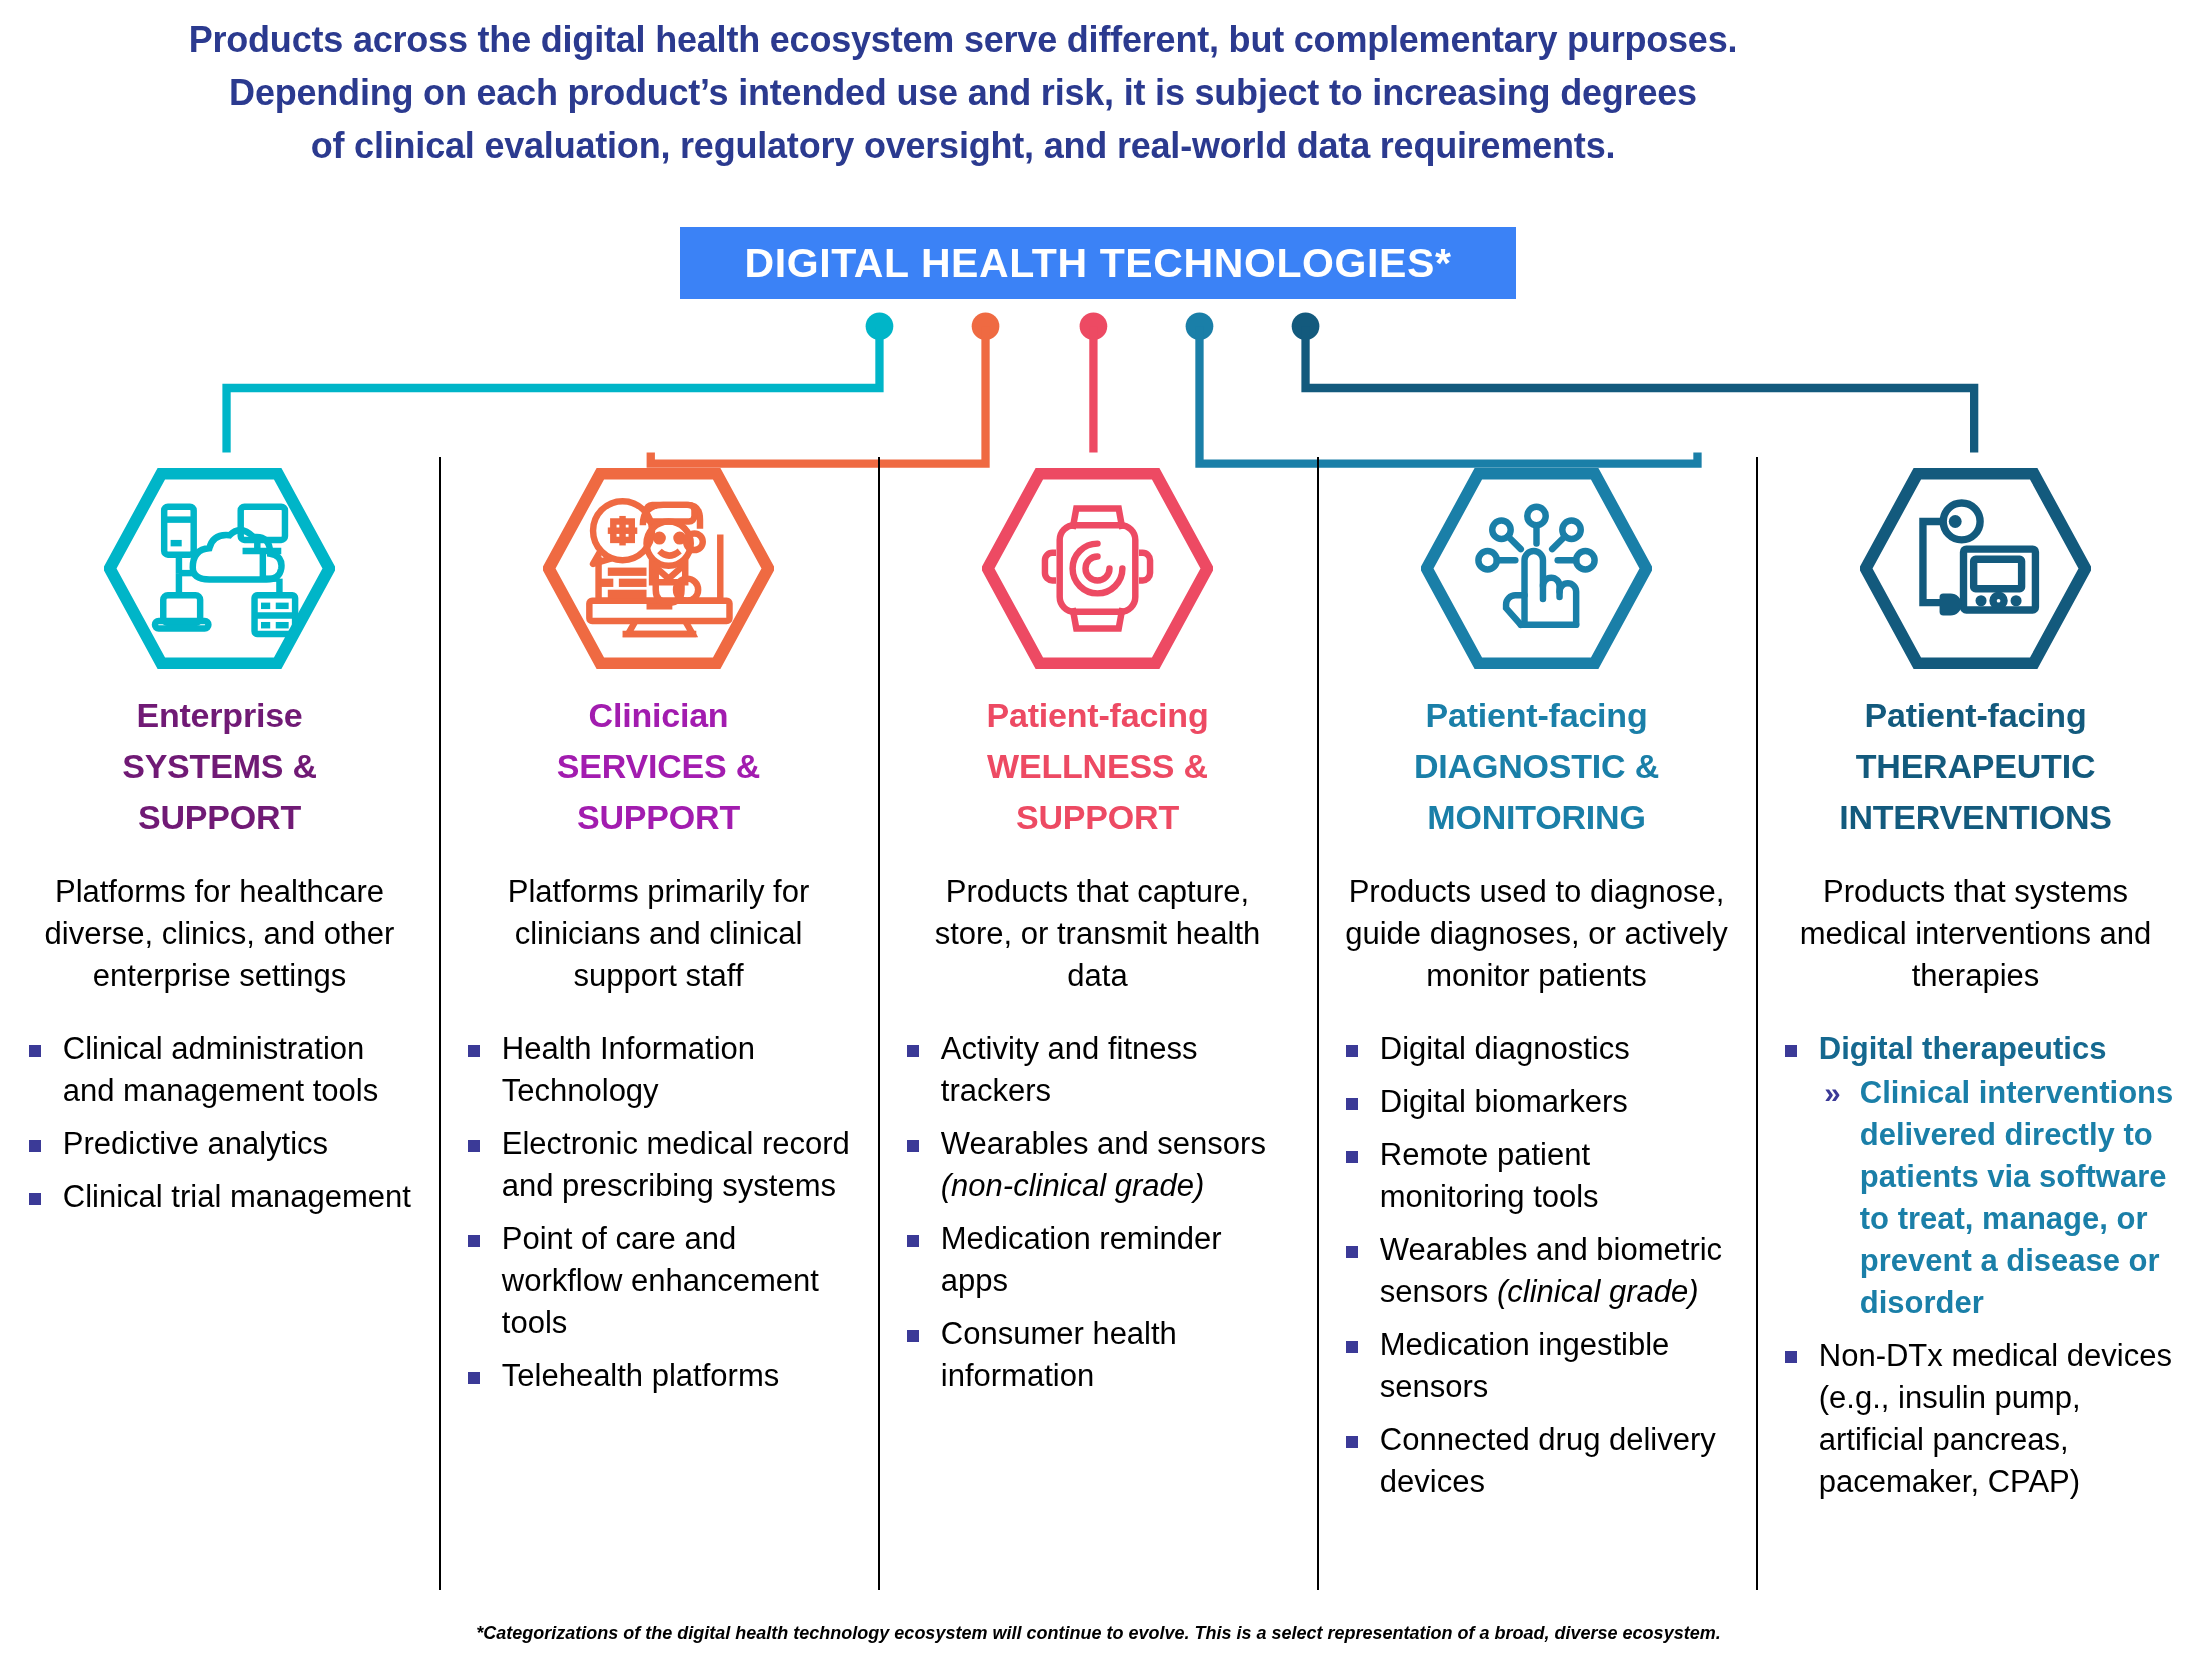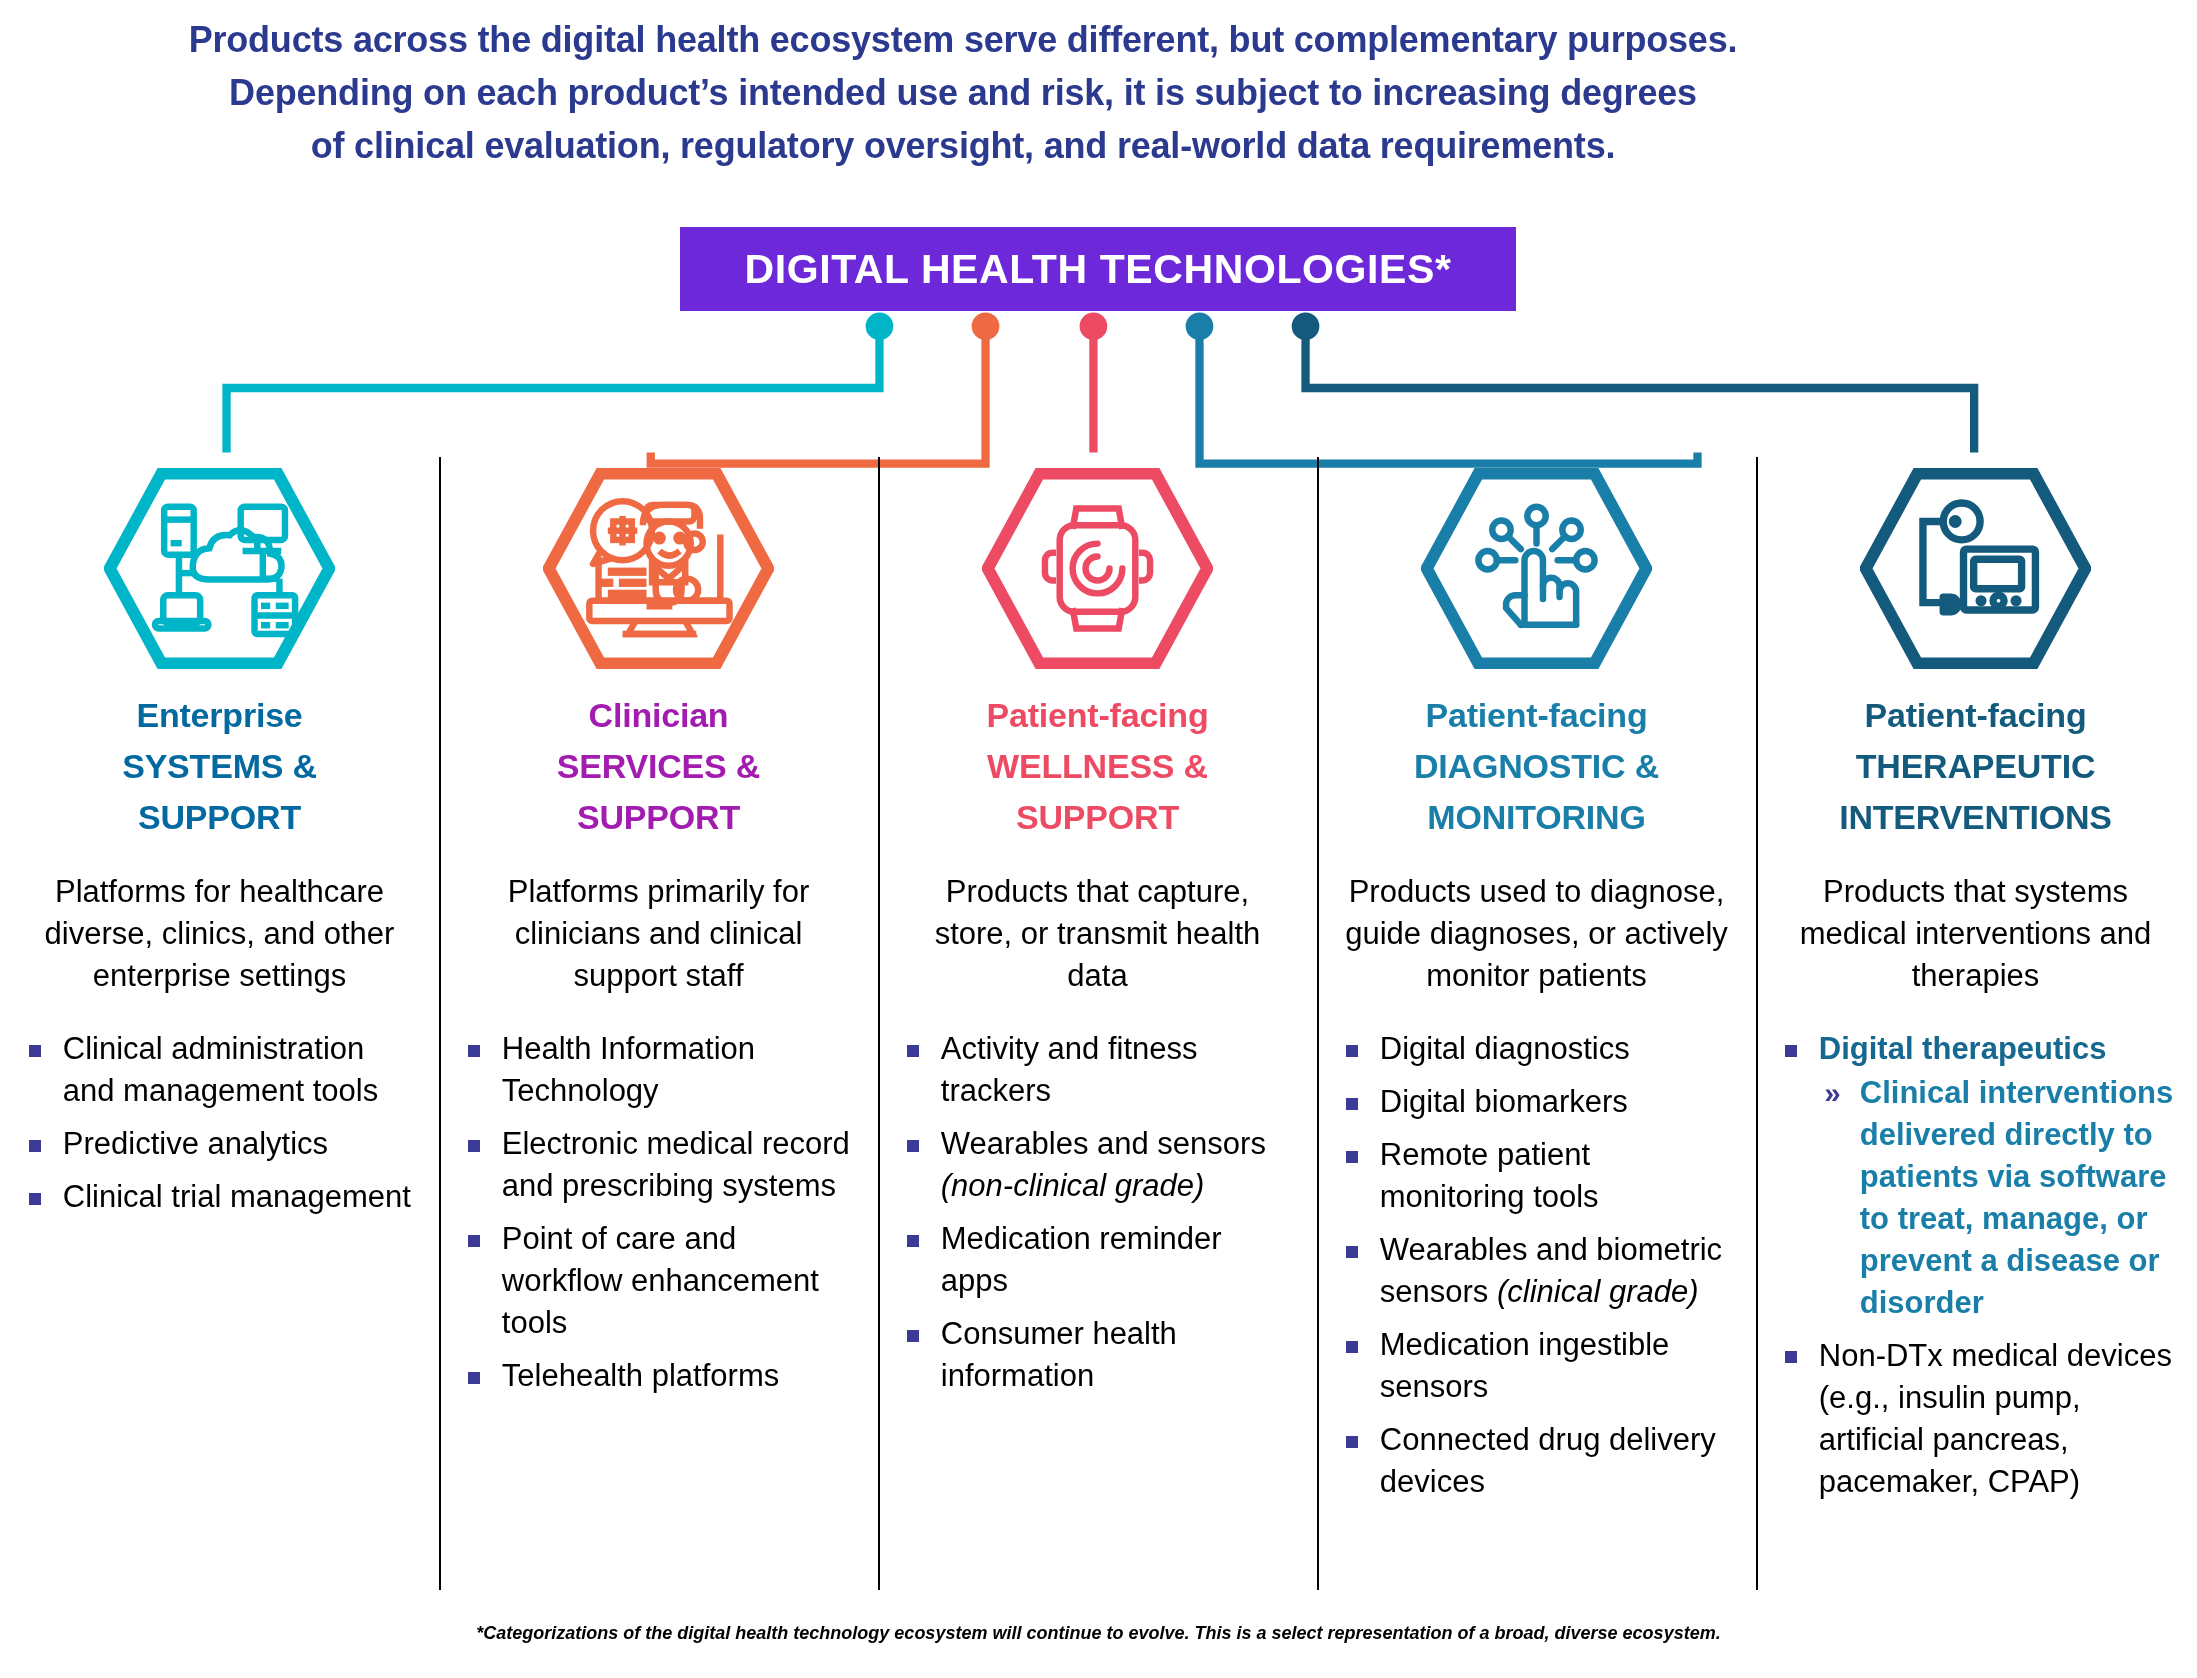--- a/index.html
+++ b/index.html
@@ -21,22 +21,22 @@
     font-size:36px;
     line-height:53px;
     letter-spacing:-0.2px;
   }
   .intro .l{display:block;}
 
   
   .banner{
     position:absolute;
     left:680px;top:227px;
-    width:836px;height:84px;
-    background:#6d28d9;
+    width:836px;height:72px;
+    background:#3b82f6;
     color:#ffffff;
     font-weight:bold;
     font-size:41px;
     letter-spacing:0.6px;
     display:flex;align-items:center;justify-content:center;
     box-sizing:border-box;
   }
 
   
   .connectors{position:absolute;left:0;top:305px;width:2197px;height:332px;}
@@ -126,21 +126,21 @@
   .footnote{
     position:absolute;left:0;top:1623px;width:2197px;
     text-align:center;
     color:#000000;
     font-size:18px;
     font-weight:bold;
     font-style:italic;
   }
 
   
-  .c1{color:#0369a1;} .c2{color:#a21caf;} .c3{color:#ed4a63;}
+  .c1{color:#701a75;} .c2{color:#a21caf;} .c3{color:#ed4a63;}
   .c4{color:#1a7fa8;} .c5{color:#135a7d;}
 </style>
 </head>
 <body>
 
 <div class="page">
 
   <div class="intro">
     <span class="l">Products across the digital health ecosystem serve different, but complementary purposes.</span>
     <span class="l">Depending on each product’s intended use and risk, it is subject to increasing degrees</span>

